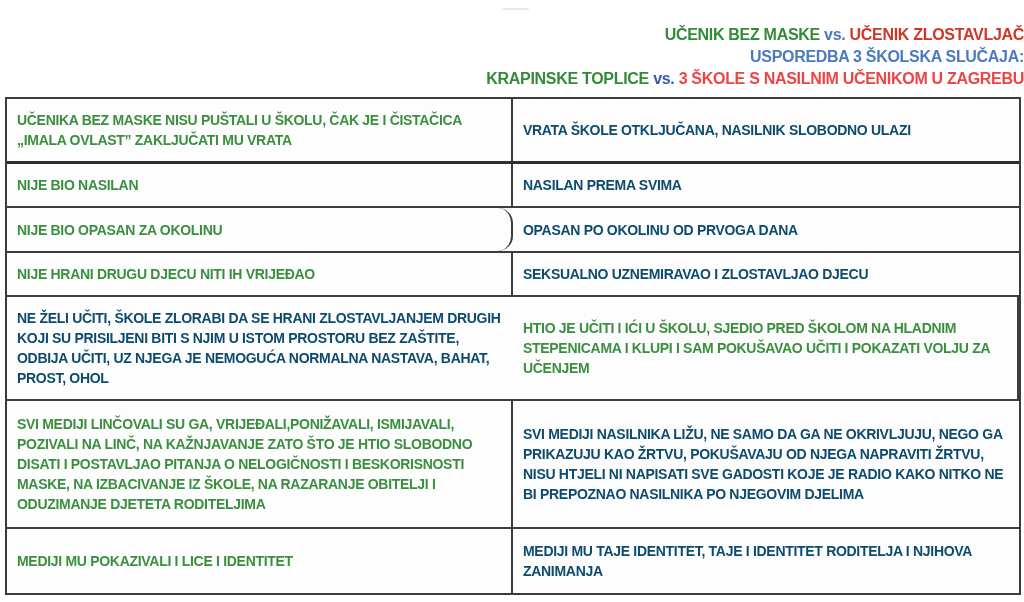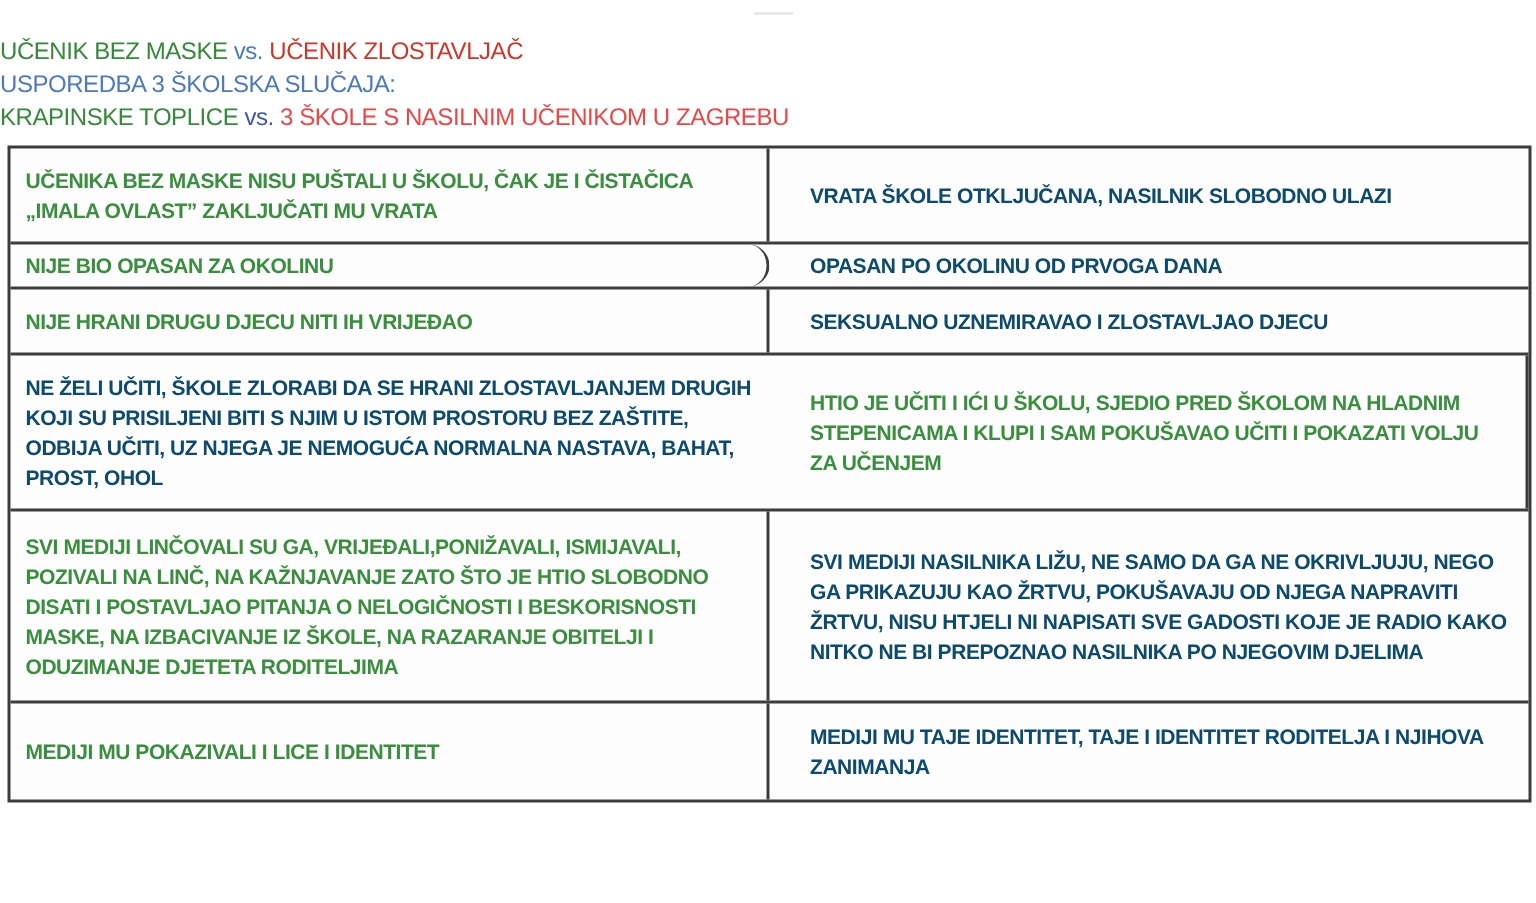--- a/index.html
+++ b/index.html
@@ -25,22 +25,22 @@
     border-bottom: 2px solid #d9d9d9;
     transform: skewX(-30deg);
     opacity: 0.6;
   }
   
   #title-block {
     position: absolute;
     top: 24px;
     left: 0;
     width: 1024px;
-    text-align: left;
-    font-weight: normal;
+    text-align: right;
+    font-weight: bold;
     font-size: 16px;
     line-height: 22px;
     letter-spacing: -0.3px;
   }
   .t-green { color: #338a38; }
   .t-red   { color: #d03527; }
   .t-red2  { color: #ef4444; }
   .t-blue  { color: #4b7abf; }
   .t-blue2 { color: #3e56b0; }
 
@@ -52,40 +52,39 @@
     width: 1016px;
     border: 2px solid #3c3c3c;
     box-sizing: border-box;
     background: #fdfdfd;
   }
   .trow {
     display: grid;
     grid-template-columns: 506px 1fr;
     box-sizing: border-box;
     border-top: 2px solid #3c3c3c;
-    gap: 17px;
   }
   .trow:first-child { border-top: none; }
   .trow.header-sep { border-top: 3px solid #2e2e2e; }
   .tcell {
     display: flex;
     align-items: center;
     box-sizing: border-box;
     padding: 6px 12px 6px 10px;
     font-weight: bold;
     font-size: 14px;
     line-height: 20px;
     letter-spacing: -0.3px;
   }
   .tcell.left  { color: #3a8f3e; border-right: 2px solid #3c3c3c; }
   .tcell.right { color: #0c4a6e; }
 
   .h62  { height: 62px;  }
   .h42  { height: 42px;  }
-  .h43  { height: 28px; border-radius: 15px;  }
+  .h43  { height: 43px; border-radius: 15px;  }
   .h102 { height: 102px; }
   .h126 { height: 126px; }
   .h60  { height: 64px;  }
 </style>
 </head>
 <body>
 
 <div id="page">
 
   <div id="artifact"></div>
@@ -106,20 +105,24 @@
     </div>
   </div>
 
   <div id="comparison-table">
 
     <div class="trow">
       <div class="tcell left h62">UČENIKA BEZ MASKE NISU PUŠTALI U ŠKOLU, ČAK JE I ČISTAČICA „IMALA OVLAST” ZAKLJUČATI MU VRATA</div>
       <div class="tcell right h62">VRATA ŠKOLE OTKLJUČANA, NASILNIK SLOBODNO ULAZI</div>
     </div>
 
+    <div class="trow header-sep">
+      <div class="tcell left h42">NIJE BIO NASILAN</div>
+      <div class="tcell right h42">NASILAN PREMA SVIMA</div>
+    </div>
 
     <div class="trow">
       <div class="tcell left h43">NIJE BIO OPASAN ZA OKOLINU</div>
       <div class="tcell right h43">OPASAN PO OKOLINU OD PRVOGA DANA</div>
     </div>
 
     <div class="trow">
       <div class="tcell left h42">NIJE HRANI DRUGU DJECU NITI IH VRIJEĐAO</div>
       <div class="tcell right h42">SEKSUALNO UZNEMIRAVAO I ZLOSTAVLJAO DJECU</div>
     </div>

